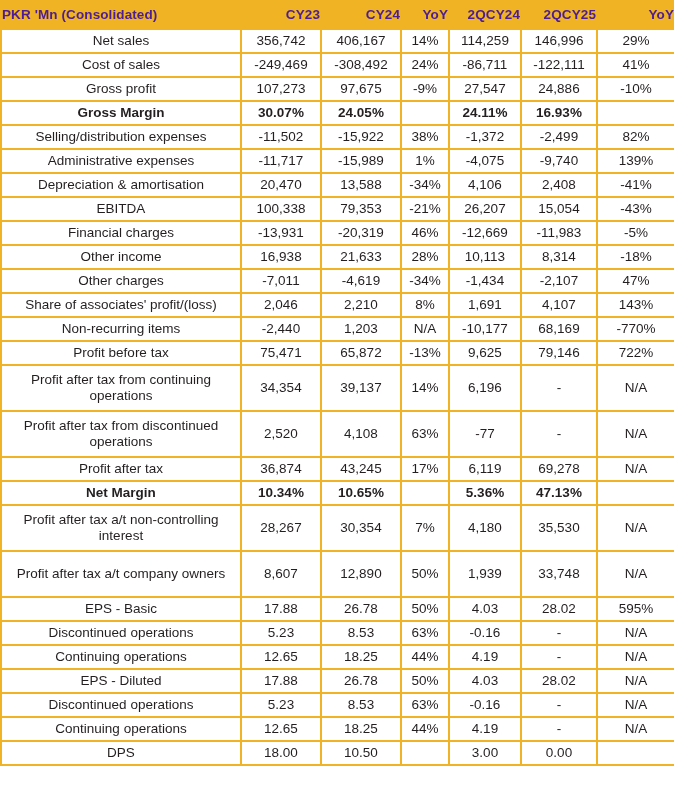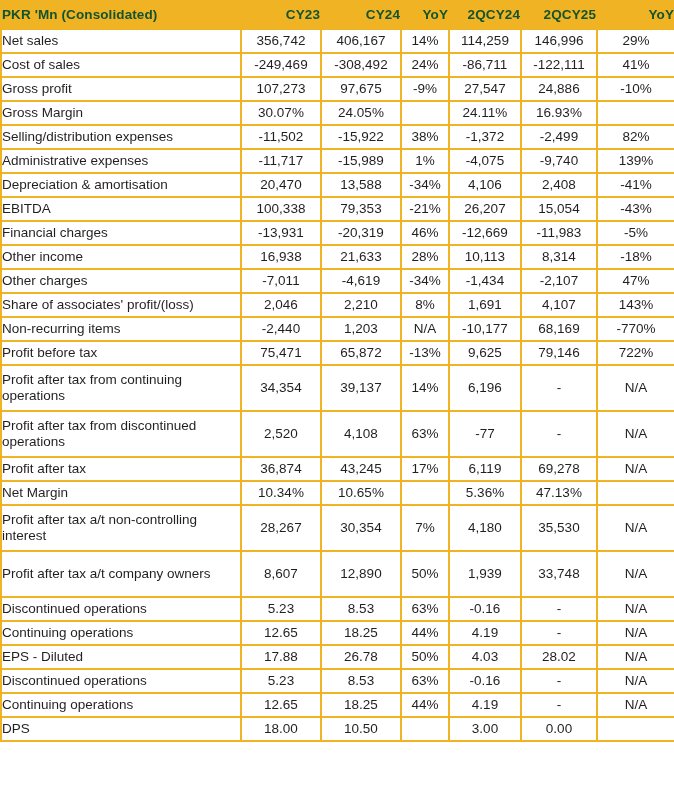--- a/index.html
+++ b/index.html
@@ -38,51 +38,51 @@
     line-height: 1.18;
     vertical-align: middle;
     background: #ffffff;
     overflow: hidden;
   }
 
   
   #fin-table thead th {
     background: #F0B323;
     font-weight: bold;
-    color: #14532d;
+    color: #4c1d95;
     height: 26px;
     font-size: 13.5px;
     letter-spacing: 0.1px;
   }
   th.hd-label {
     text-align: left;
     padding-left: 9px;
   }
   th.hd-num {
     text-align: right;
   }
 
   
   td.cell-label {
-    text-align: left;
+    text-align: center;
     padding: 4px 6px 4px 9px;
     color: #2b2b2b;
   }
   td.cell-num {
     text-align: center;
     padding: 4px 5px;
     color: #2b2b2b;
     white-space: nowrap;
   }
   tr.row-std td { height: 22px; }
   tr.row-tall td { height: 44px; }
 
   
   tr.row-bold td {
-    font-weight: normal;
+    font-weight: bold;
     color: #111111;
   }
 </style>
 </head>
 <body>
 
 <table id="fin-table">
   <colgroup>
     <col class="c-label">
       <col class="c-cy23">
@@ -278,20 +278,29 @@
       <tr class="row-tall">
         <td class="cell-label">Profit after tax a/t company owners</td>
         <td class="cell-num">8,607</td>
         <td class="cell-num">12,890</td>
         <td class="cell-num">50%</td>
         <td class="cell-num">1,939</td>
         <td class="cell-num">33,748</td>
         <td class="cell-num">N/A</td>
       </tr>
       <tr class="row-std">
+        <td class="cell-label">EPS - Basic</td>
+        <td class="cell-num">17.88</td>
+        <td class="cell-num">26.78</td>
+        <td class="cell-num">50%</td>
+        <td class="cell-num">4.03</td>
+        <td class="cell-num">28.02</td>
+        <td class="cell-num">595%</td>
+      </tr>
+      <tr class="row-std">
         <td class="cell-label">Discontinued operations</td>
         <td class="cell-num">5.23</td>
         <td class="cell-num">8.53</td>
         <td class="cell-num">63%</td>
         <td class="cell-num">-0.16</td>
         <td class="cell-num">-</td>
         <td class="cell-num">N/A</td>
       </tr>
       <tr class="row-std">
         <td class="cell-label">Continuing operations</td>

